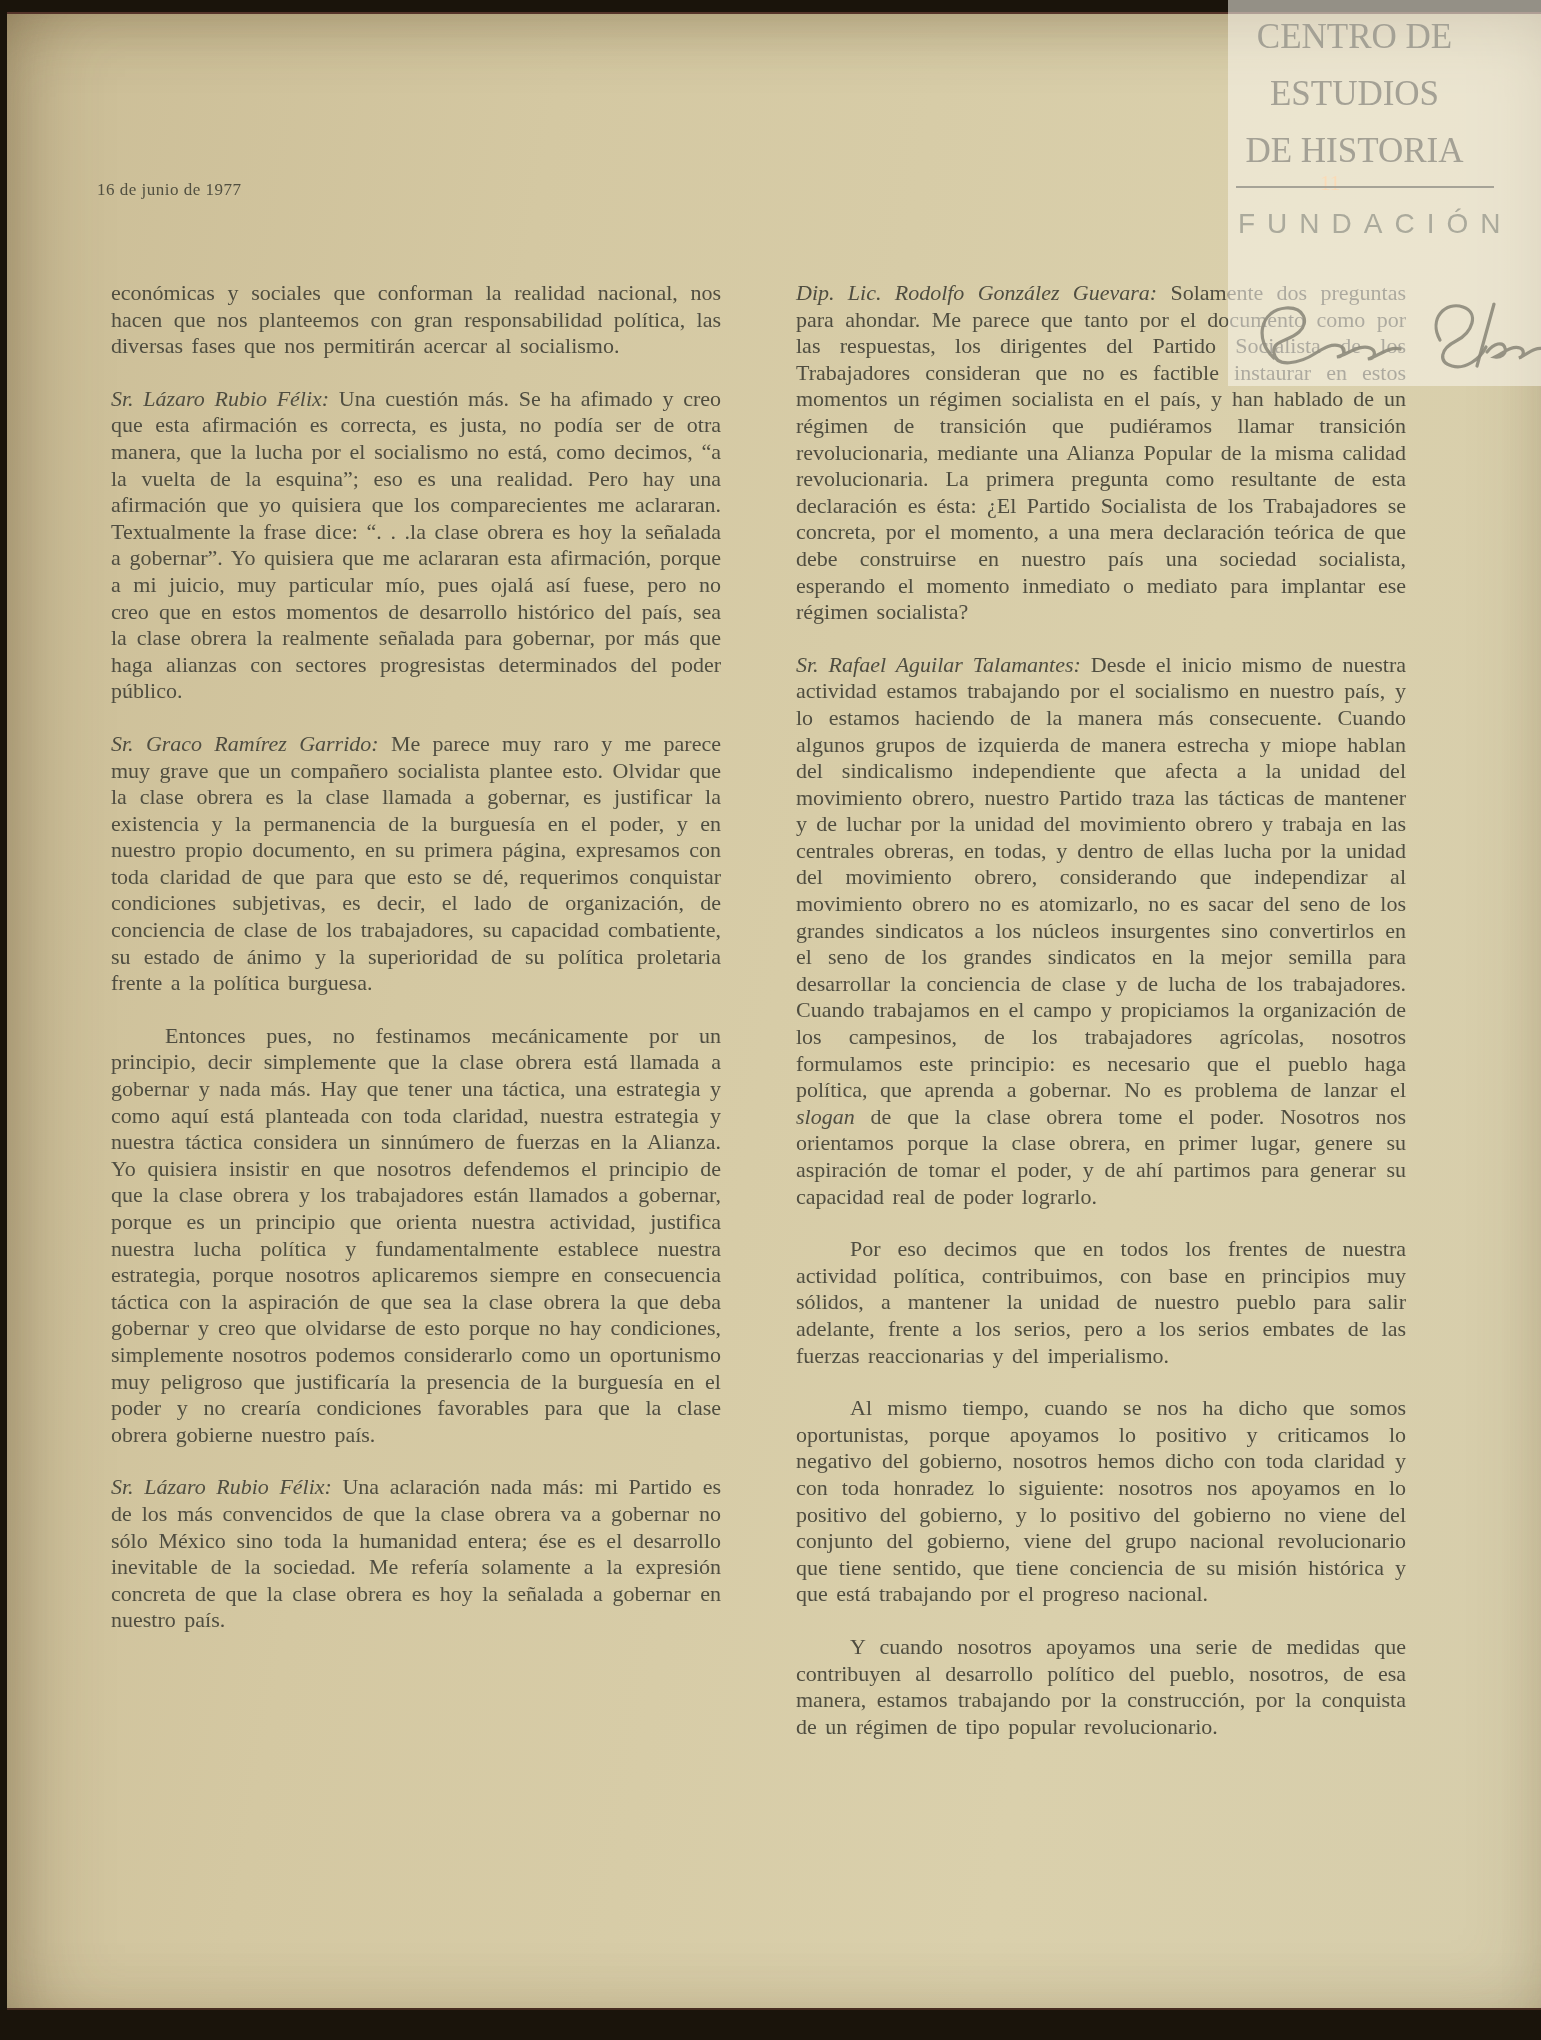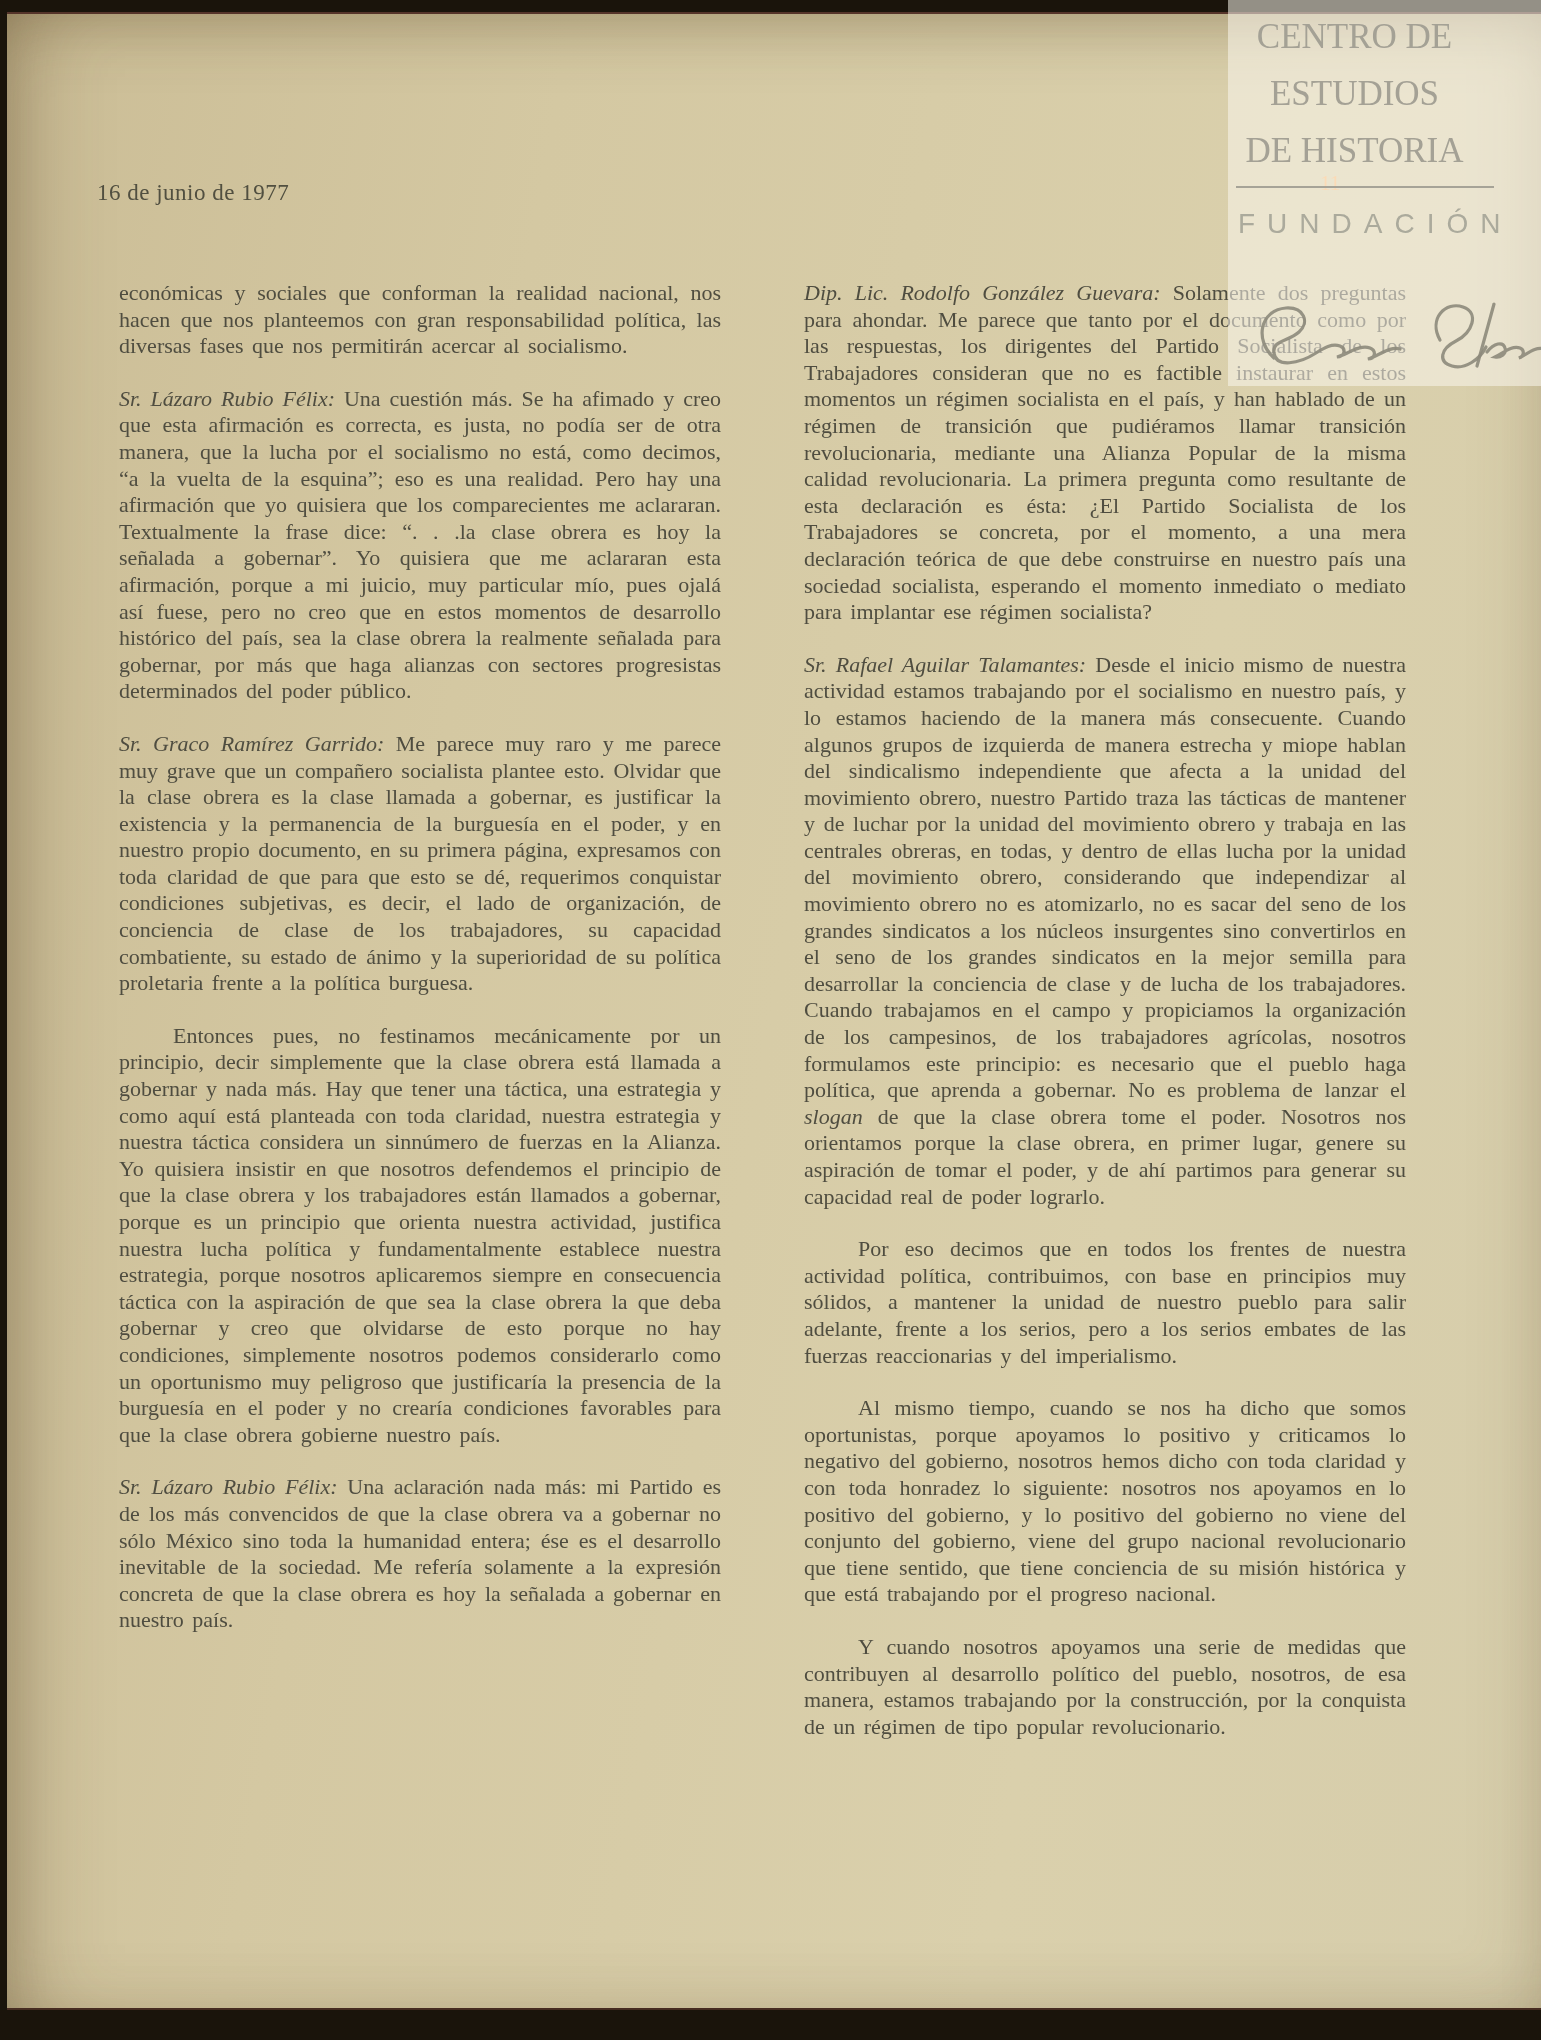--- a/index.html
+++ b/index.html
@@ -7,30 +7,30 @@
   .scan{position:relative;width:1541px;height:2040px;overflow:hidden;
         background:#1a140b;font-family:"Liberation Serif",serif;}
   
   .paper{position:absolute;left:7px;top:12px;right:0;bottom:30px;z-index:1;
          background:linear-gradient(100deg,#cbbd96 0%,#d4c8a2 30%,#dad0ac 70%,#d6cdab 100%);
          border-top:2px solid #55342a;border-bottom:2px solid #462c21;
          box-shadow:inset 55px 0 90px -45px rgba(80,58,28,.38),
                     inset 0 40px 70px -35px rgba(80,58,28,.30),
                     inset -25px -15px 80px -30px rgba(104,84,44,.22);}
   .date-line{position:absolute;left:97px;top:180px;z-index:3;
-             font-size:23px;letter-spacing:.5px;color:#514f40;}
+             font-size:17px;letter-spacing:.5px;color:#514f40;}
   .folio{position:absolute;left:1320px;top:171px;z-index:2;
          font-size:21px;color:#fdba74;}
   
   .col{position:absolute;top:280px;width:618px;z-index:3;
        font-size:22px;line-height:26.6px;word-spacing:3px;
        color:#4f4d40;text-align:justify;}
   .col-left{left:103px;}
   .col-right{left:788px;}
-  .para{margin:0 0 26px 16px;}
+  .para{margin:0 0 26px 8px;}
   .para.indent{text-indent:54px;}
   .speaker{font-style:italic;}
   .it{font-style:italic;}
   
   .wm{position:absolute;top:0;right:0;width:313px;height:386px;z-index:5;
       background:rgba(249,246,236,.55);}
   .wm-lines{padding:8px 70px 0 10px;text-align:center;
             font-family:"Liberation Serif",serif;font-size:35px;line-height:57px;
             color:#a4a195;}
   .wm-rule{margin:7px 0 0 8px;width:258px;height:0;

